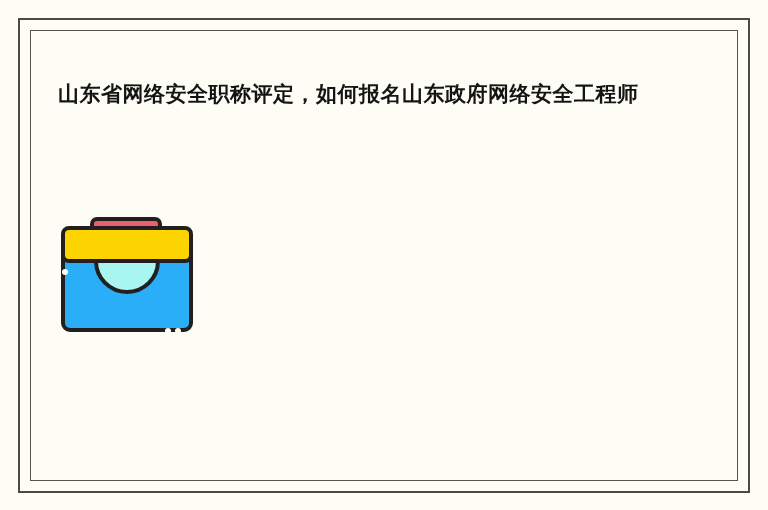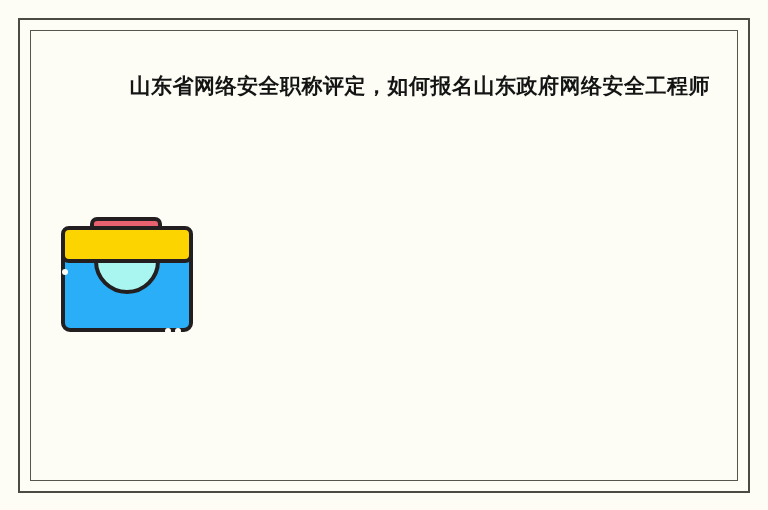--- a/index.html
+++ b/index.html
@@ -51,24 +51,24 @@
     left: 30px;
     top: 30px;
     width: 708px;
     height: 451px;
     box-sizing: border-box;
   }
 
   .article-title {
     position: absolute;
     left: 28px;
-    top: 40px;
+    top: 48px;
     width: 652px;
     margin: 0;
-    text-align: right;
+    text-align: left;
     font-size: 21px;
     line-height: 33px;
     font-weight: bold;
     letter-spacing: 0.5px;
     color: #141414;
     font-family: "DejaVu Sans", "Liberation Sans", sans-serif;
   }
 
   
   .broken-image {

